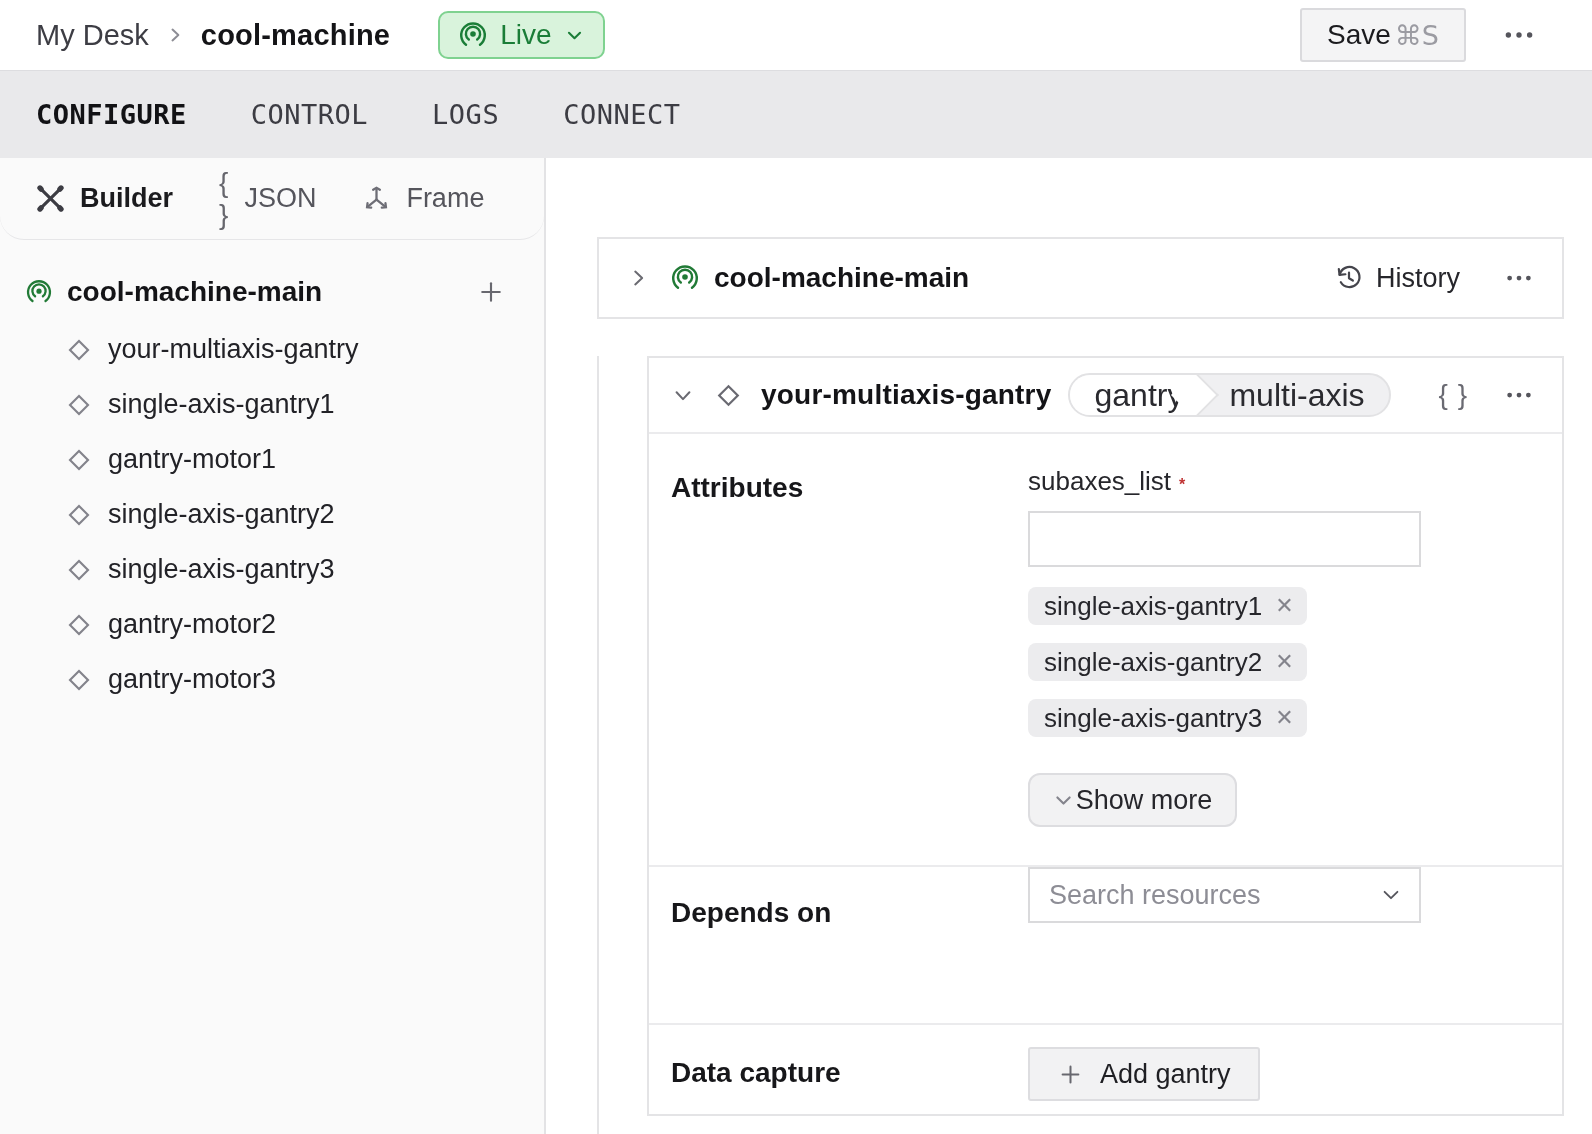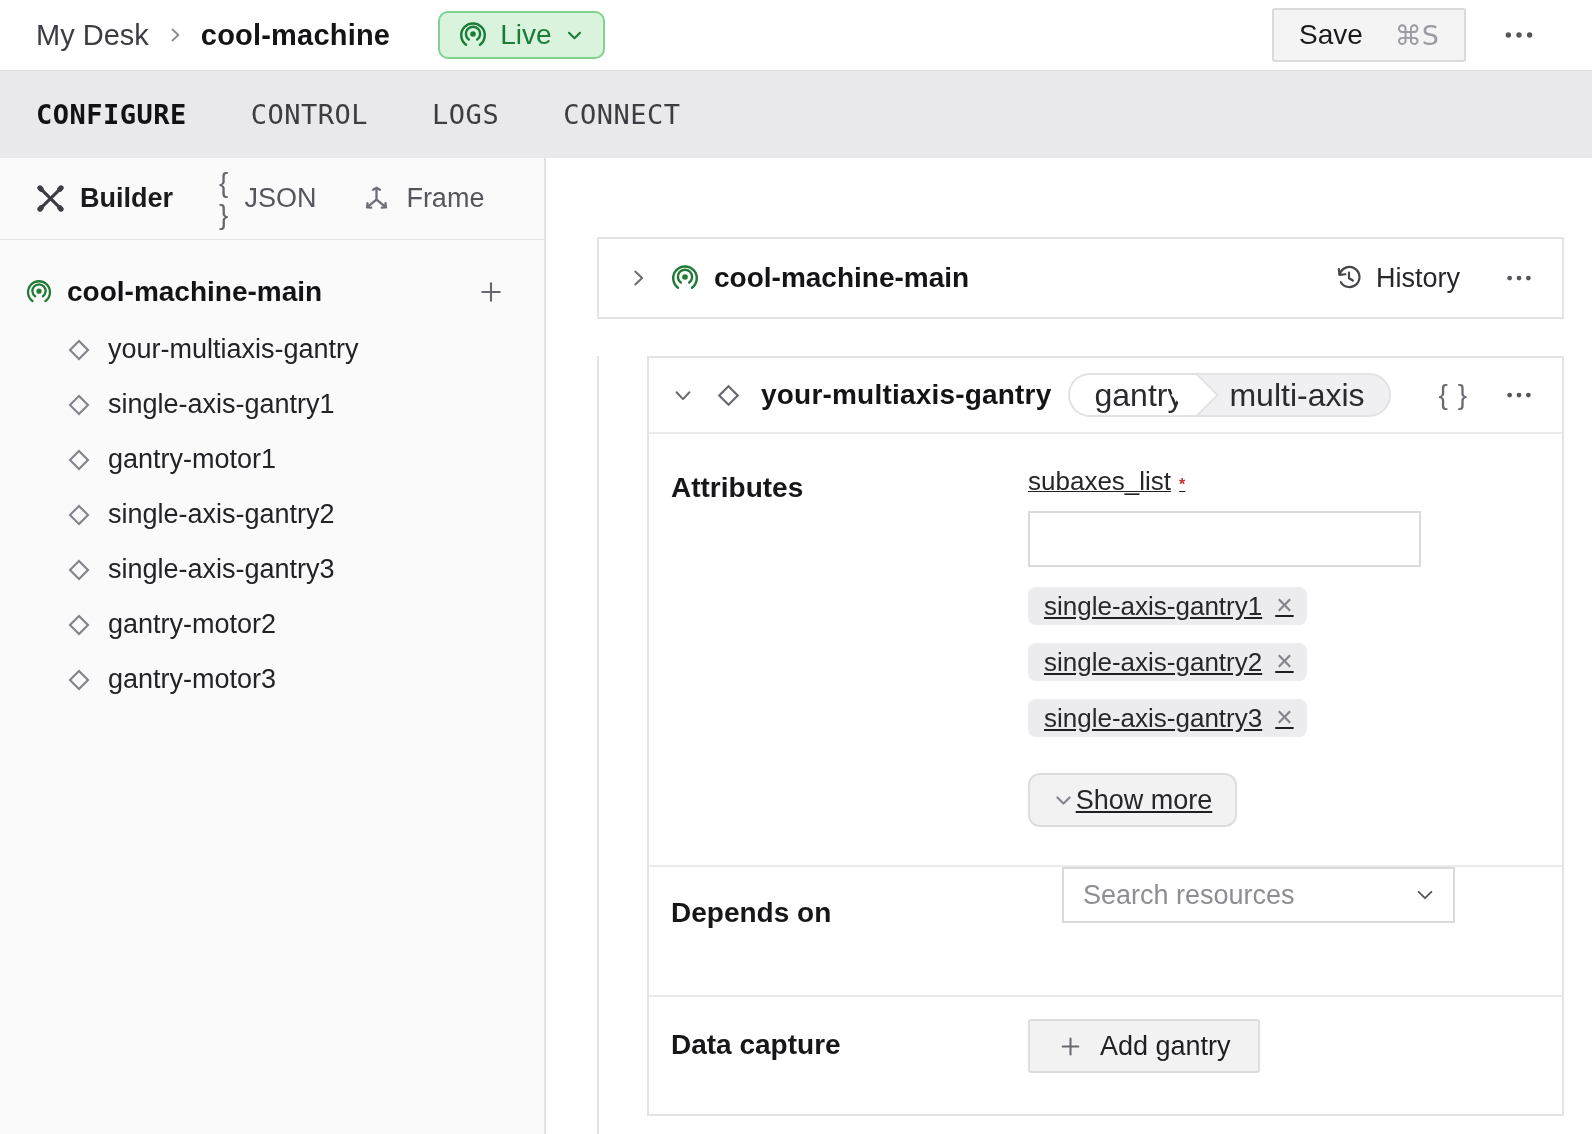--- a/index.html
+++ b/index.html
@@ -13,40 +13,40 @@
   
   .topbar { height:70px; display:flex; align-items:center; padding:0 56px 0 36px; background:#fff; }
   .crumb-parent { font-size:29px; color:#3d3d44; }
   .crumb-sep { margin:0 16px; display:flex; }
   .crumb-current { font-size:29px; font-weight:700; color:#141417; letter-spacing:.2px; }
   .live-badge {
     margin-left:48px; height:48px; display:flex; align-items:center; gap:13px; padding:0 19px;
     background:#d9f3dc; border:2px solid #7fd290; border-radius:10px; color:#1a7d37; font-size:28px; cursor:pointer;
   }
   .save-btn {
-    margin-left:auto; height:54px; display:flex; align-items:center; gap:32px; padding:0 25px;
+    margin-left:auto; height:54px; display:flex; align-items:center; gap:4px; padding:0 25px;
     background:#f4f4f5; border:2px solid #dadadd; border-radius:3px; font-size:28px; color:#1b1b1e; cursor:pointer;
   }
   .kbd { color:#9b9ba2; font-family:"DejaVu Sans",sans-serif; font-size:27px; }
   .dots { color:#55555c; }
   .topbar .dots { margin-left:36px; }
 
   
   .tabbar {
     height:88px; background:#e9e9eb; border-top:1px solid #dddde0; display:flex; align-items:center;
     gap:64px; padding:0 36px; font-family:"DejaVu Sans Mono","Liberation Mono",monospace;
     font-size:27px; color:#3c3c43;
   }
   .tab { cursor:pointer; letter-spacing:.5px; }
   .tab.active { font-weight:700; color:#121215; }
 
   
   .content { display:flex; height:976px; }
   .sidebar { width:546px; flex-shrink:0; background:#fafafa; border-right:2px solid #e3e3e5; }
-  .modes { height:82px; display:flex; align-items:center; padding:0 36px; border-bottom:1px solid #e6e6e8; }
+  .modes { height:82px; display:flex; align-items:center; padding:0 36px; border-bottom:1px solid #e6e6e8;border-radius:24px; }
   .mode { display:flex; align-items:center; gap:15px; margin-right:46px; font-size:27px; color:#55555c; cursor:pointer; }
   .mode.active { color:#1b1b1e; font-weight:700; }
   .braces { font-size:28px; color:#66666d; letter-spacing:1px; }
   .machine-row { margin-top:28px; height:48px; display:flex; align-items:center; gap:15px; padding:0 38px 0 26px; cursor:pointer; }
   .machine-name { font-size:28px; font-weight:700; color:#141417; flex:1; }
   .plus-btn { cursor:pointer; }
   .tree { margin-top:6px; }
   .tree-item { height:55px; display:flex; align-items:center; gap:14px; padding-left:64px; font-size:27px; color:#222227; cursor:pointer; }
 
   
@@ -75,33 +75,33 @@
   }
   .tag-second { height:100%; display:flex; align-items:center; padding:0 24px 0 34px; }
   .card2-header .braces { margin-left:auto; cursor:pointer; color:#6a6a72; }
   .card2-header .dots { margin-left:36px; cursor:pointer; }
 
   .section { display:flex; }
   .section + .section { border-top:2px solid #ebebed; }
   .sec-label { width:379px; flex-shrink:0; padding:38px 0 0 22px; font-size:28px; font-weight:700; color:#17171a; }
   .sec-right { flex:1; }
 
-  .attr-fields { padding:32px 0 38px 0;text-decoration:underline; }
+  .attr-fields { padding:32px 0 38px 0; }
   .field-label { font-size:26px; color:#26262b; }
   .req { color:#c03434; margin-left:8px; font-weight:700; }
   .attr-input { margin-top:14px; width:393px; height:56px; border:2px solid #dadadc; background:#fff; font-size:26px; padding:0 14px; color:#1f1f23; border-radius:0; outline:none; display:block; }
   .chips { margin-top:20px; display:flex; flex-direction:column; gap:18px; align-items:flex-start; }
   .chip { height:38px; background:#ececee; border-radius:8px; display:flex; align-items:center; gap:13px; padding:0 13px 0 16px; font-size:26px; color:#26262b; }
   .chip-x { color:#84848c; font-size:22px; cursor:pointer; line-height:1; }
   .show-more {
     margin-top:36px; height:54px; width:209px; background:#f2f2f3; border:2px solid #dddde0; border-radius:12px;
     display:flex; align-items:center; justify-content:center; gap:2px; font-size:27px; color:#26262b; cursor:pointer;
   }
 
-  .section--depends { height:130px;gap:34px; }
+  .section--depends { height:158px; }
   .section--depends .sec-label { padding-top:30px; }
   .select {
     width:393px; height:56px; border:2px solid #dadadc; background:#fff;
     display:flex; align-items:center; justify-content:space-between; padding:0 17px 0 19px; cursor:pointer;
   }
   .select-ph { color:#8d8d95; font-size:27px; }
 
   .section--capture { height:122px; }
   .section--capture .sec-label { padding-top:32px; }
   .add-method {

